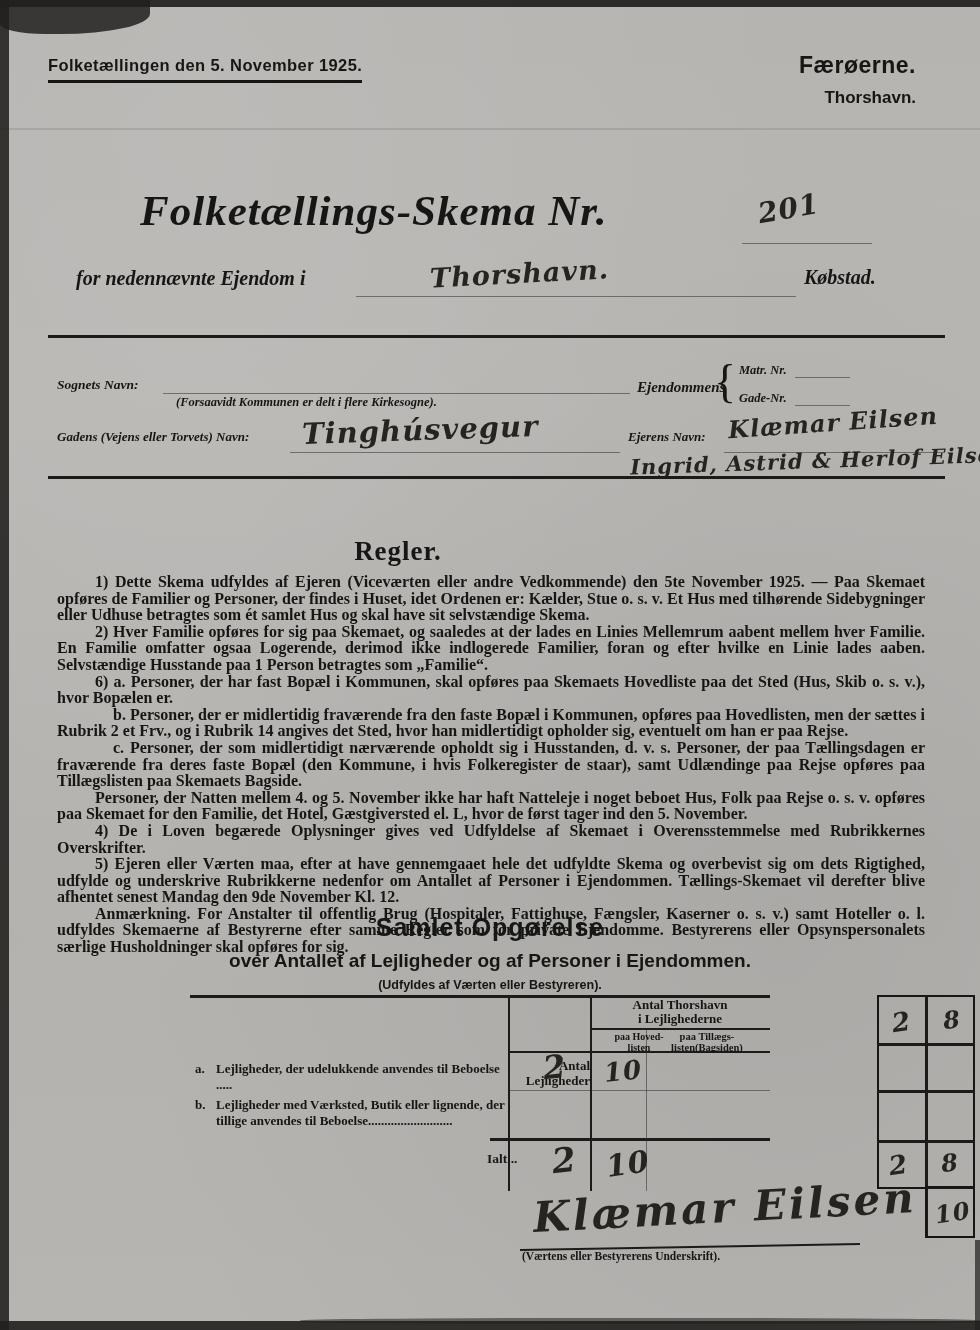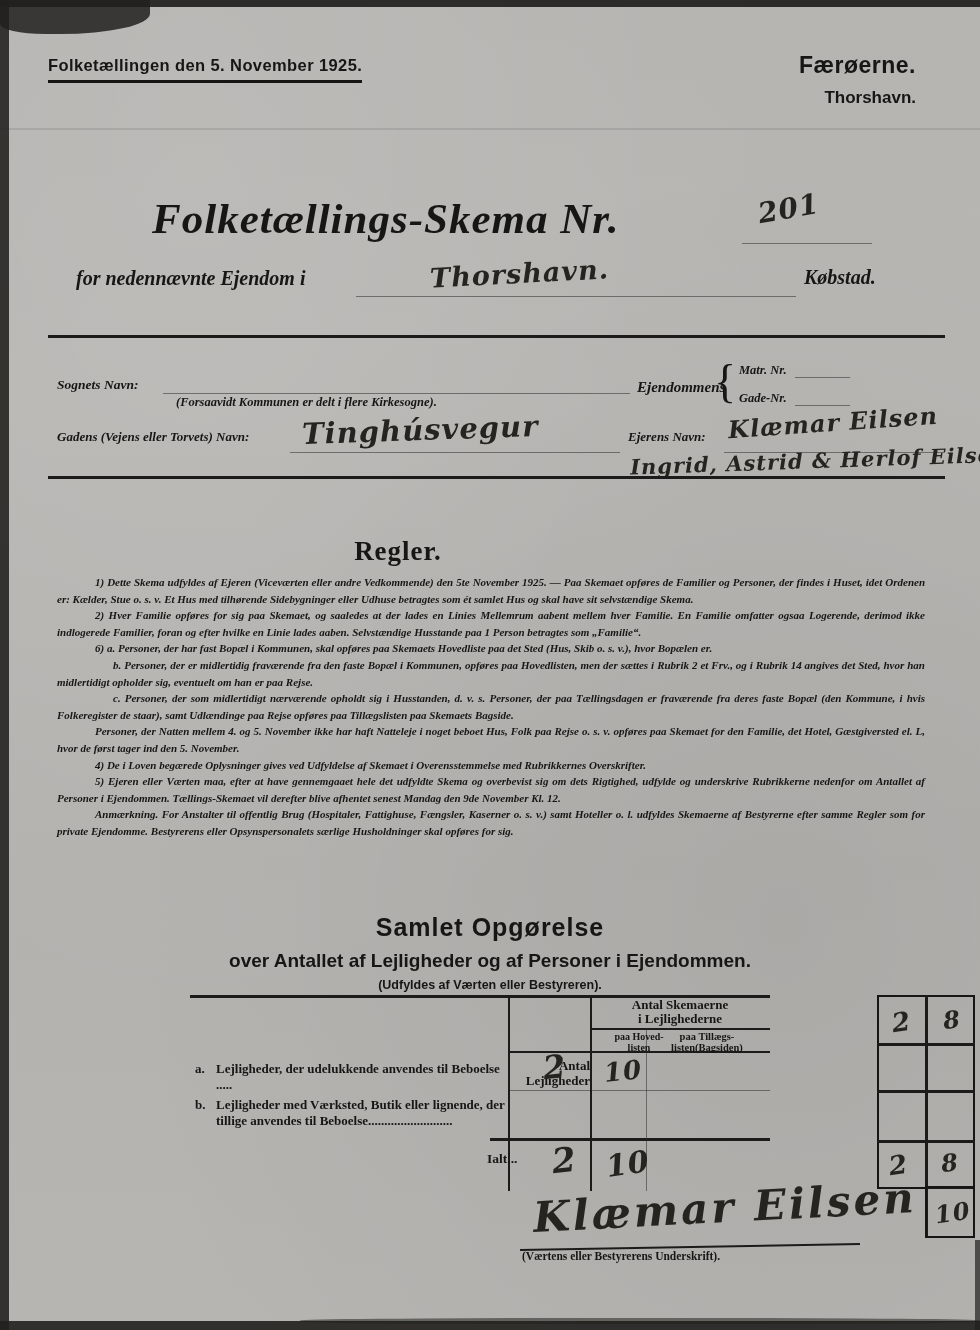--- a/index.html
+++ b/index.html
@@ -31,21 +31,21 @@
     font-family:"DejaVu Serif", serif;
     font-style:italic; font-weight:bold;
     color:#26241f; letter-spacing:1px;
     white-space:nowrap;
   }
 
   .rule-line { position:absolute; background:#1c1b19; }
   .thin-line { position:absolute; background:rgba(50,48,45,.55); height:1px; }
 
   .rules-block { position:absolute; left:57px; top:574px; width:868px;
-    font-size:11px; line-height:16.6px; font-weight:bold; text-align:justify;font-style:italic; }
+    font-size:16px; line-height:16.6px; font-weight:bold; text-align:justify; }
   .rules-block p { margin:0; }
   .ind1 { text-indent:38px; }
   .ind2 { text-indent:56px; }
 
   .tbl-label { font-size:13px; font-weight:bold; line-height:16px; }
   .cell-txt { position:absolute; text-align:center; font-weight:bold; }
 </style>
 </head>
 <body>
 
@@ -56,21 +56,21 @@
   <div class="edge edge-left"></div>
   <div class="edge edge-bottom"></div>
   <div class="edge edge-bottom2"></div>
   <div class="edge edge-right"></div>
   <div class="streak" style="left:0;top:128px;width:980px;height:2px;"></div>
 
   <div class="abs sans b" style="left:48px;top:44px;font-size:16.5px;letter-spacing:.4px;border-bottom:3px solid #151513;padding-bottom:5px;">Folketællingen den 5. November 1925.</div>
   <div class="abs sans b" style="right:64px;top:40px;font-size:23px;letter-spacing:.5px;">Færøerne.</div>
   <div class="abs sans b" style="right:64px;top:76px;font-size:17px;">Thorshavn.</div>
 
-  <div class="abs b i" style="left:152px;top:186px;font-size:43px;letter-spacing:1px;margin-top:8px;">Folketællings-Skema Nr.</div>
+  <div class="abs b i" style="left:140px;top:186px;font-size:43px;letter-spacing:1px;">Folketællings-Skema Nr.</div>
   <div class="abs hw" style="left:758px;top:192px;font-size:28px;transform:rotate(-10deg);">201</div>
   <div class="thin-line" style="left:742px;top:243px;width:130px;"></div>
 
   <div class="abs b i" style="left:76px;top:267px;font-size:20px;">for nedennævnte Ejendom i</div>
   <div class="thin-line" style="left:356px;top:296px;width:440px;"></div>
   <div class="abs hw" style="left:430px;top:258px;font-size:27px;transform:rotate(-3deg);">Thorshavn.</div>
   <div class="abs b i" style="left:804px;top:266px;font-size:20px;">Købstad.</div>
 
   <div class="rule-line" style="left:48px;top:335px;width:897px;height:2.5px;"></div>
 
@@ -120,21 +120,21 @@
   <div class="rule-line" style="left:490px;top:1138px;width:280px;height:2.5px;"></div>
   <div class="rule-line" style="left:508px;top:995px;width:2px;height:196px;"></div>
   <div class="rule-line" style="left:590px;top:995px;width:2px;height:196px;"></div>
   <div class="thin-line" style="left:646px;top:1028px;width:1px;height:163px;"></div>
 
   <div class="cell-txt" style="left:508px;top:1058px;width:82px;font-size:13px;line-height:15px;text-align:right;">
     <div>Antal</div>
     <div>Lejligheder</div>
   </div>
   <div class="cell-txt" style="left:590px;top:998px;width:180px;font-size:13px;line-height:14px;">
-    <div>Antal Skemaerne</div>
+    <div>Antal Thorshavn</div>
     <div>i Lejlighederne</div>
   </div>
   <div class="cell-txt" style="left:611px;top:1031px;width:56px;font-size:10px;line-height:11px;">
     <div>paa Hoved-</div>
     <div>listen</div>
   </div>
   <div class="cell-txt" style="left:647px;top:1031px;width:120px;font-size:10.5px;line-height:11px;">
     <div>paa Tillægs-</div>
     <div>listen(Bagsiden)</div>
   </div>

